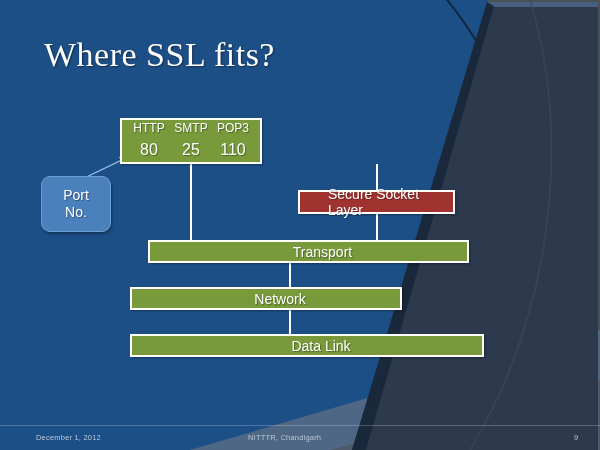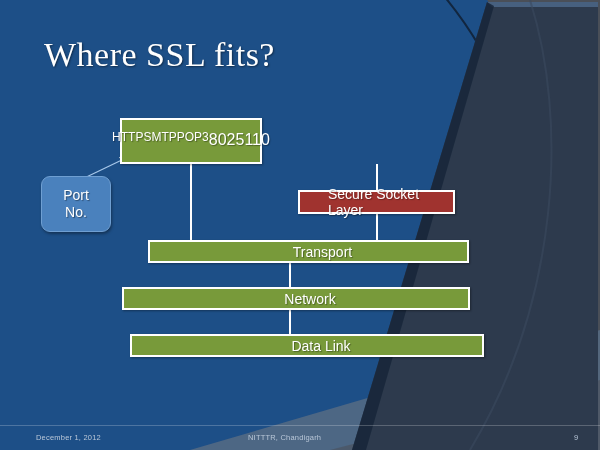--- a/index.html
+++ b/index.html
@@ -47,20 +47,21 @@
     color: #ffffff;
     text-shadow: 1px 1px 1px rgba(0,0,0,0.35);
     box-shadow: 1px 1px 2px rgba(0,0,0,0.35);
     padding-left: 28px;
   }
   .box.green { background: #789a3a; }
   .box.red   { background: #a0332f; }
 
   
   .proto {
+    flex-direction: column;
     justify-content: center;
     padding: 4px 6px 6px 6px;
   }
   .proto .row {
     display: flex;
     width: 100%;
     box-sizing: border-box;
   }
   .proto .row.names { margin-bottom: 6px; }
   .proto .cell {
@@ -190,21 +191,21 @@
   </div>
 
 
   <div class="box red" style="left:298px; top:190px; width:157px; height:24px;">
     <span class="stack-label">Secure Socket Layer</span>
   </div>
 
   <div class="box green" style="left:130px; top:240px; width:321px; height:23px;margin-left:18px;">
     <span class="stack-label">Transport</span>
   </div>
-  <div class="box green" style="left:122px; top:287px; width:348px; height:23px;text-align:center;">
+  <div class="box green" style="left:130px; top:287px; width:272px; height:23px;text-align:center;">
     <span class="stack-label">Network</span>
   </div>
   <div class="box green" style="left:130px; top:334px; width:354px; height:23px;">
     <span class="stack-label">Data Link</span>
   </div>
 
   <div id="footer-line"></div>
   <div class="footer-text" id="footer-date">December 1, 2012</div>
   <div class="footer-text" id="footer-org">NITTTR, Chandigarh</div>
   <div class="footer-text" id="footer-page">9</div>

